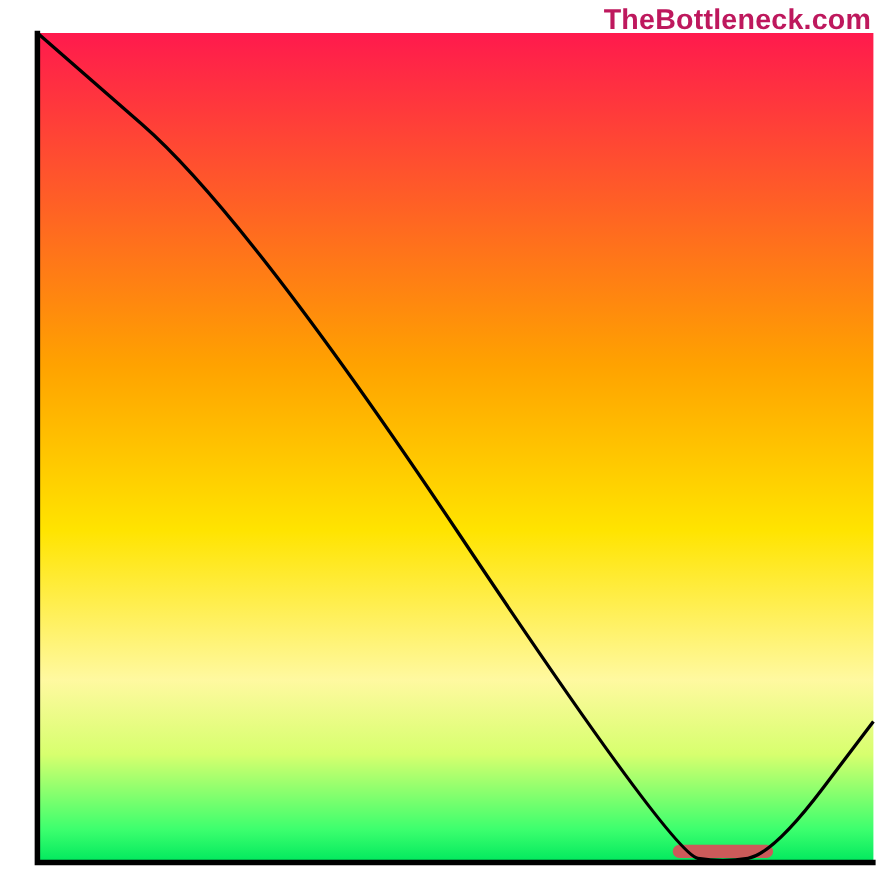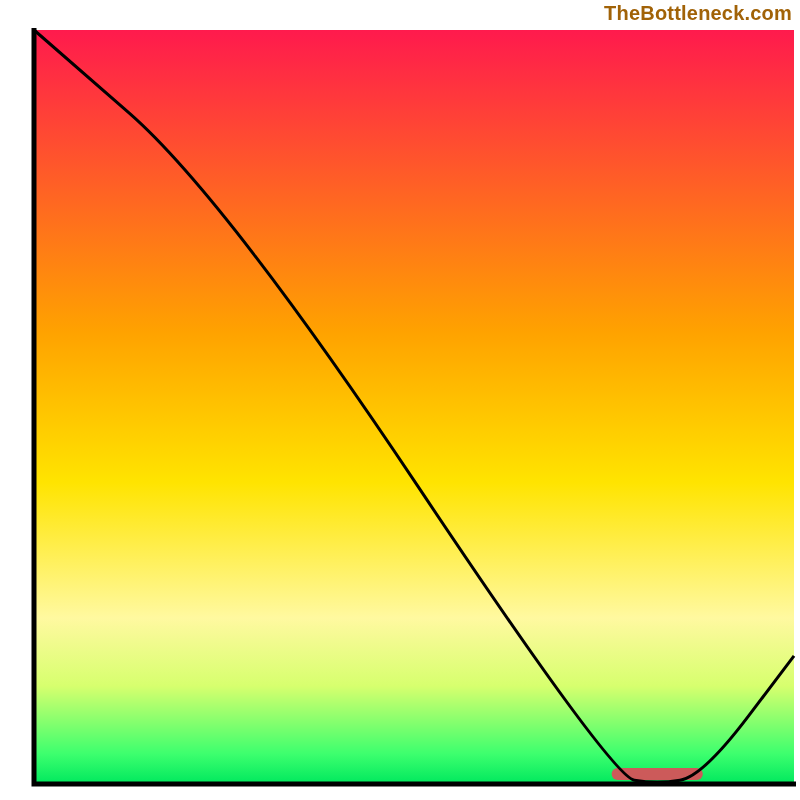--- a/index.html
+++ b/index.html
@@ -1,22 +1,22 @@
 <!DOCTYPE html>
 <html><head>
 <meta charset="utf-8">
 <style>
   html,body{margin:0;padding:0;width:800px;height:800px;background:#fff;}
   .container{position:relative;width:800px;height:800px;}
   .watermark{
     position:absolute;
     top:2px;right:8px;
     font-family:Arial,Helvetica,sans-serif;
-    font-size:20px;
-    color:#a16207;
+    font-size:26px;
+    color:#be185d;
     font-weight:600;
     letter-spacing:0.2px;
   }
   svg{display:block;}
 </style>
 </head>
 <body>
 
 <div class="container">
   <svg width="800" height="800">

